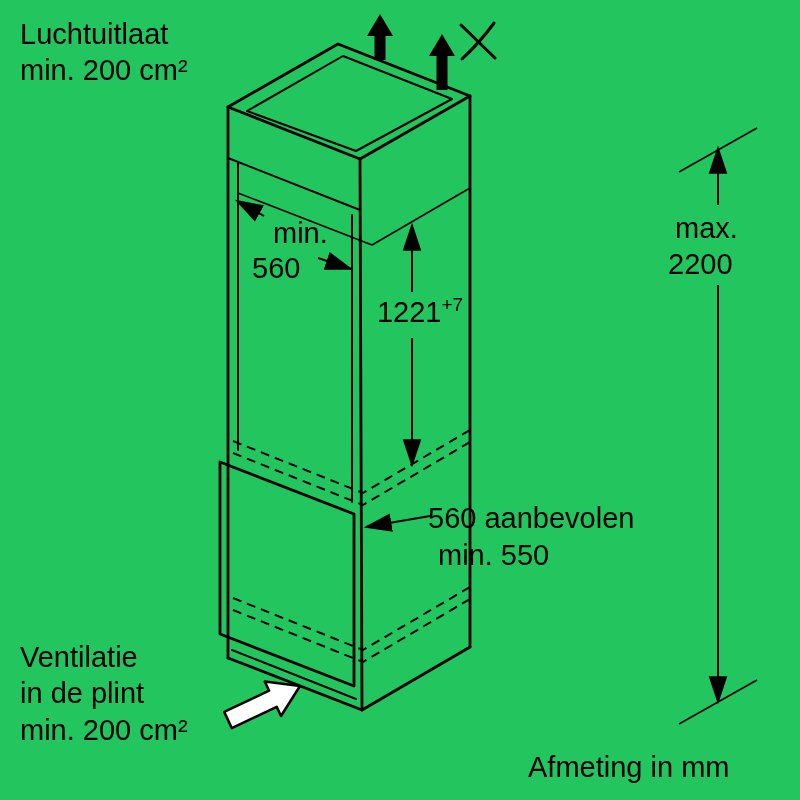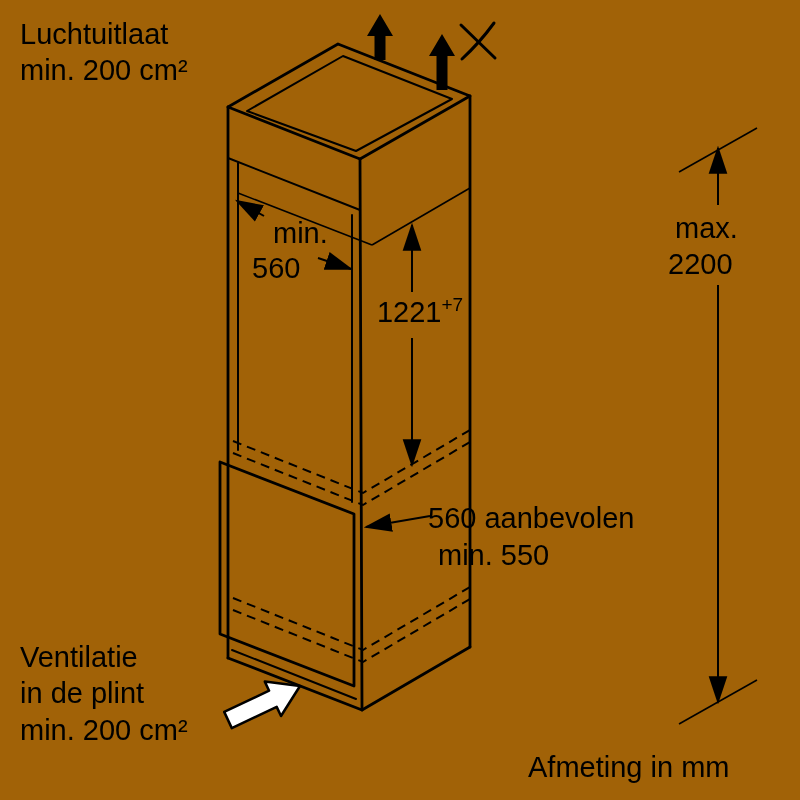--- a/index.html
+++ b/index.html
@@ -1,17 +1,17 @@
 <!DOCTYPE html>
 <html><head>
 <meta charset="utf-8">
 <style>
   html,body{margin:0;padding:0;background:#fff;}
   .canvas{
-    position:relative;width:800px;height:800px;background:#a16207;overflow:hidden;
+    position:relative;width:800px;height:800px;background:#22c55e;overflow:hidden;
     font-family:"Liberation Sans","DejaVu Sans",sans-serif;
   }
   svg{position:absolute;left:0;top:0;}
   text{fill:#000;font-family:"Liberation Sans","DejaVu Sans",sans-serif;font-size:29px;}
   .sup{font-size:19px;}
   .thick{stroke:#000;stroke-width:2.8;fill:none;stroke-linejoin:round;stroke-linecap:round;}
   .med{stroke:#000;stroke-width:2;fill:none;stroke-linejoin:round;stroke-linecap:round;}
   .thin{stroke:#000;stroke-width:1.6;fill:none;}
   .dash{stroke:#000;stroke-width:2;fill:none;stroke-dasharray:9 6;}
   .dim{stroke:#000;stroke-width:2;fill:none;}

